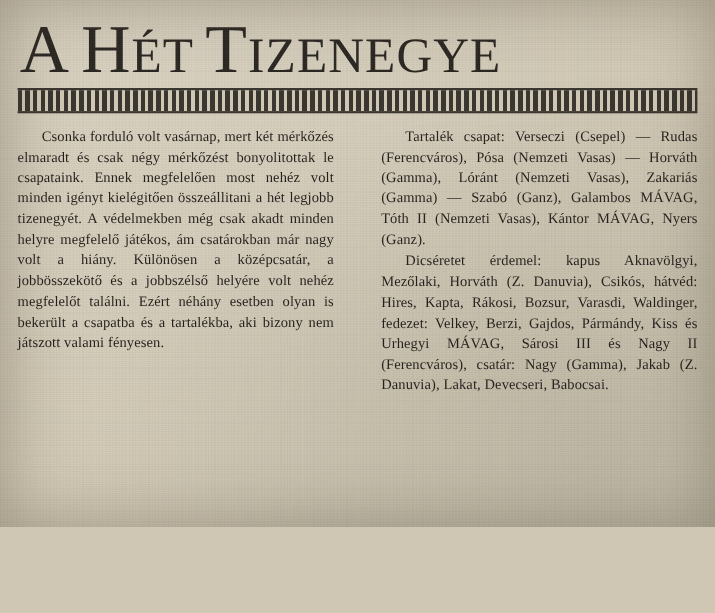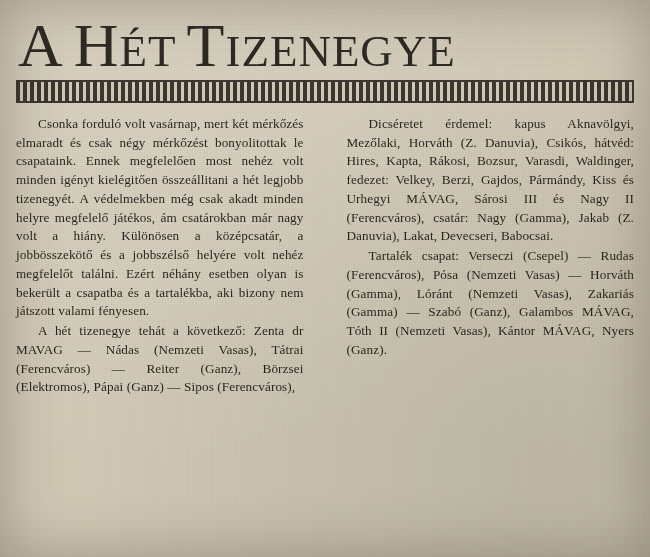--- a/index.html
+++ b/index.html
@@ -9,21 +9,21 @@
   body {
     width: 650px;
     height: 557px;
     background: #cfc7b4;
     font-family: "Liberation Serif", serif;
     overflow: hidden;
   }
   .page {
     position: relative;
     width: 650px;
-    height: 557px;
+    height: 479px;
     background:
       radial-gradient(ellipse at 20% 10%, rgba(255,255,255,0.12), rgba(0,0,0,0) 60%),
       radial-gradient(ellipse at 85% 85%, rgba(0,0,0,0.10), rgba(0,0,0,0) 60%),
       #d2cab6;
     box-sizing: border-box;
     padding: 14px 16px 6px 16px;
   }
   .grain {
     position: absolute;
     inset: 0;
@@ -98,22 +98,21 @@
 
   <h1 class="headline">
     <span class="word"><span class="cap">A</span></span><span class="word"><span class="cap">H</span><span class="small">ÉT</span></span><span class="word"><span class="cap">T</span><span class="small">IZENEGYE</span></span>
   </h1>
 
   <div class="rule"></div>
 
   <div class="columns">
     <div class="col">
       <p class="indent">Csonka forduló volt vasárnap, mert két mérkőzés elmaradt és csak négy mérkőzést bonyolitottak le csapataink. Ennek megfelelően most nehéz volt minden igényt kielégitően összeállitani a hét legjobb tizenegyét. A védelmekben még csak akadt minden helyre megfelelő játékos, ám csatárokban már nagy volt a hiány. Különösen a középcsatár, a jobbösszekötő és a jobbszélső helyére volt nehéz megfelelőt találni. Ezért néhány esetben olyan is bekerült a csapatba és a tartalékba, aki bizony nem játszott valami fényesen.</p>
-      <p class="indent">A hét tizenegye tehát a következő: Zenta dr MAVAG — Nádas (Nemzeti Vasas), Tátrai (Ferencváros) — Reiter (Ganz), Börzsei (Elektromos), Pápai (Ganz) — Sipos (Ferencváros),</p>
     </div>
     <div class="col">
+      <p class="indent">Tartalék csapat: Verseczi (Csepel) — Rudas (Ferencváros), Pósa (Nemzeti Vasas) — Horváth (Gamma), Lóránt (Nemzeti Vasas), Zakariás (Gamma) — Szabó (Ganz), Galambos MÁVAG, Tóth II (Nemzeti Vasas), Kántor MÁVAG, Nyers (Ganz).</p>
       <p class="indent">Dicséretet érdemel: kapus Aknavölgyi, Mezőlaki, Horváth (Z. Danuvia), Csikós, hátvéd: Hires, Kapta, Rákosi, Bozsur, Varasdi, Waldinger, fedezet: Velkey, Berzi, Gajdos, Pármándy, Kiss és Urhegyi MÁVAG, Sárosi III és Nagy II (Ferencváros), csatár: Nagy (Gamma), Jakab (Z. Danuvia), Lakat, Devecseri, Babocsai.</p>
-      <p class="indent">Tartalék csapat: Verseczi (Csepel) — Rudas (Ferencváros), Pósa (Nemzeti Vasas) — Horváth (Gamma), Lóránt (Nemzeti Vasas), Zakariás (Gamma) — Szabó (Ganz), Galambos MÁVAG, Tóth II (Nemzeti Vasas), Kántor MÁVAG, Nyers (Ganz).</p>
     </div>
   </div>
 
   <div class="vignette"></div>
 </div>
 
 </body></html>

